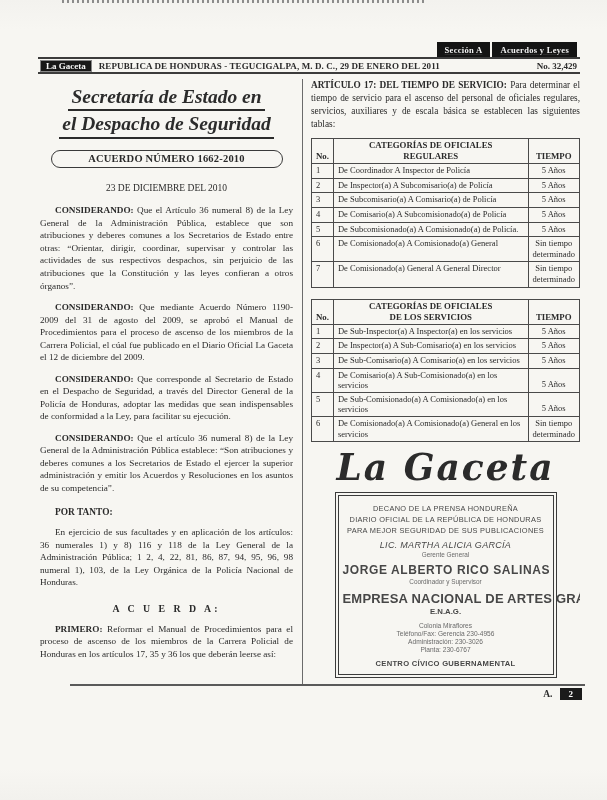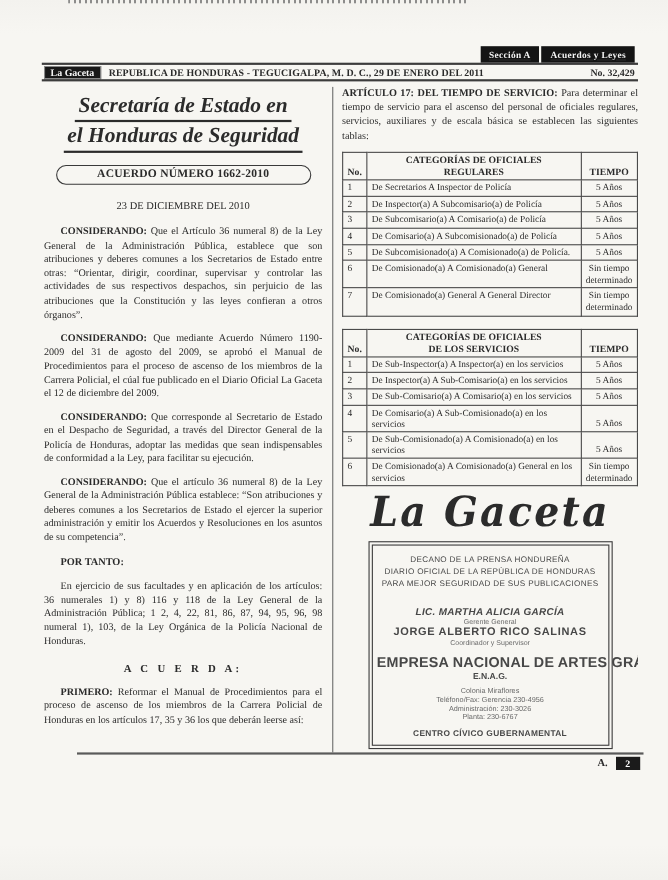--- a/index.html
+++ b/index.html
@@ -62,23 +62,23 @@
 
   .gaceta-script{ text-align:center; font-family:"DejaVu Serif",serif; font-style:italic;
     font-weight:bold; font-size:36px; line-height:1.05; margin-top:6px; letter-spacing:2px;
     transform:scaleY(1.05); }
 
   .enag-outer{ width:222px; margin:6px auto 0; border:1px solid #3b3b3b; padding:2px; background:#f7f6f2; }
   .enag-inner{ border:1px solid #3b3b3b; padding:7px 4px 6px;
     font-family:"Liberation Sans","DejaVu Sans",sans-serif; text-align:center; color:#474747; }
   .enag-inner div{ white-space:nowrap; }
   .e-caps{ font-size:7.4px; letter-spacing:.3px; line-height:1.5; }
-  .e-name{ font-size:9px; font-weight:bold; font-style:italic; margin-top:15px; letter-spacing:.3px; }
+  .e-name{ font-size:9px; font-weight:normal; font-style:italic; margin-top:4px; letter-spacing:.3px; }
   .e-role{ font-size:6.4px; margin-top:1px; color:#6a6a6a; }
-  .e-name2{ font-size:10px; font-weight:bold; letter-spacing:.6px; }
+  .e-name2{ font-size:12px; font-weight:bold; margin-top:5px; letter-spacing:.6px; }
   .e-company{ font-size:13px; font-weight:bold; margin-top:6px; letter-spacing:.2px; }
   .e-abbr{ font-size:7.8px; font-weight:bold; margin-top:1px; }
   .e-small{ font-size:6.6px; margin-top:1px; color:#6a6a6a; }
   .e-small.first{ margin-top:6px; }
   .e-loc{ font-size:7.6px; font-weight:bold; margin-top:6px; letter-spacing:.3px; }
 
   
   .footer-rule{ position:absolute; top:684px; left:70px; right:22px; border-top:2px solid #5a5a5a; }
   .footer-page{ position:absolute; top:688px; right:25px; display:flex; align-items:center; gap:7px; }
   .footer-page .sec{ font-weight:bold; font-size:9.5px; }
@@ -100,21 +100,21 @@
     <span class="masthead">La Gaceta</span>
     <span class="headline">REPUBLICA DE HONDURAS  - TEGUCIGALPA, M. D. C., 29 DE ENERO DEL 2011</span>
     <span class="issue">No. 32,429</span>
   </div>
 
   <div class="main">
 
     <div class="col-left">
       <div class="doc-title">
         <span class="tl">Secretaría de Estado en</span><br>
-        <span class="tl">el Honduras de Seguridad</span>
+        <span class="tl">el Despacho de Seguridad</span>
       </div>
 
       <div class="pill">ACUERDO NÚMERO 1662-2010</div>
 
       <div class="place">
         <div>23  DE DICIEMBRE DEL 2010</div>
       </div>
 
       <p class="para"><span class="lead">CONSIDERANDO:</span><span> Que el Artículo 36 numeral 8) de la Ley General de la Administración Pública, establece que son atribuciones y deberes comunes a los Secretarios de Estado entre otras: “Orientar, dirigir, coordinar, supervisar y controlar las actividades de sus respectivos despachos, sin perjuicio de las atribuciones que la Constitución y las leyes confieran a otros órganos”.</span></p>
       <p class="para"><span class="lead">CONSIDERANDO:</span><span> Que mediante Acuerdo Número 1190-2009 del 31 de agosto del 2009, se aprobó el Manual de Procedimientos para el proceso de ascenso de los miembros de la Carrera Policial, el cúal fue publicado en el Diario Oficial La Gaceta el 12 de diciembre del 2009.</span></p>
@@ -138,21 +138,21 @@
             <tr>
           <th class="no">No.</th>
           <th class="cat">
             <span>CATEGORÍAS DE OFICIALES</span><br>
             <span>REGULARES</span>
           </th>
           <th class="tiempo">TIEMPO</th>
         </tr>
         <tr>
               <td class="no">1</td>
-              <td>De Secretarios  A  Inspector de Policía</td>
+              <td>De Coordinador  A  Inspector de Policía</td>
               <td class="tiempo">5 Años</td>
             </tr>
         <tr>
               <td class="no">2</td>
               <td>De Inspector(a) A Subcomisario(a)  de Policía</td>
               <td class="tiempo">5 Años</td>
             </tr>
         <tr>
               <td class="no">3</td>
               <td>De Subcomisario(a)  A Comisario(a) de Policía</td>

